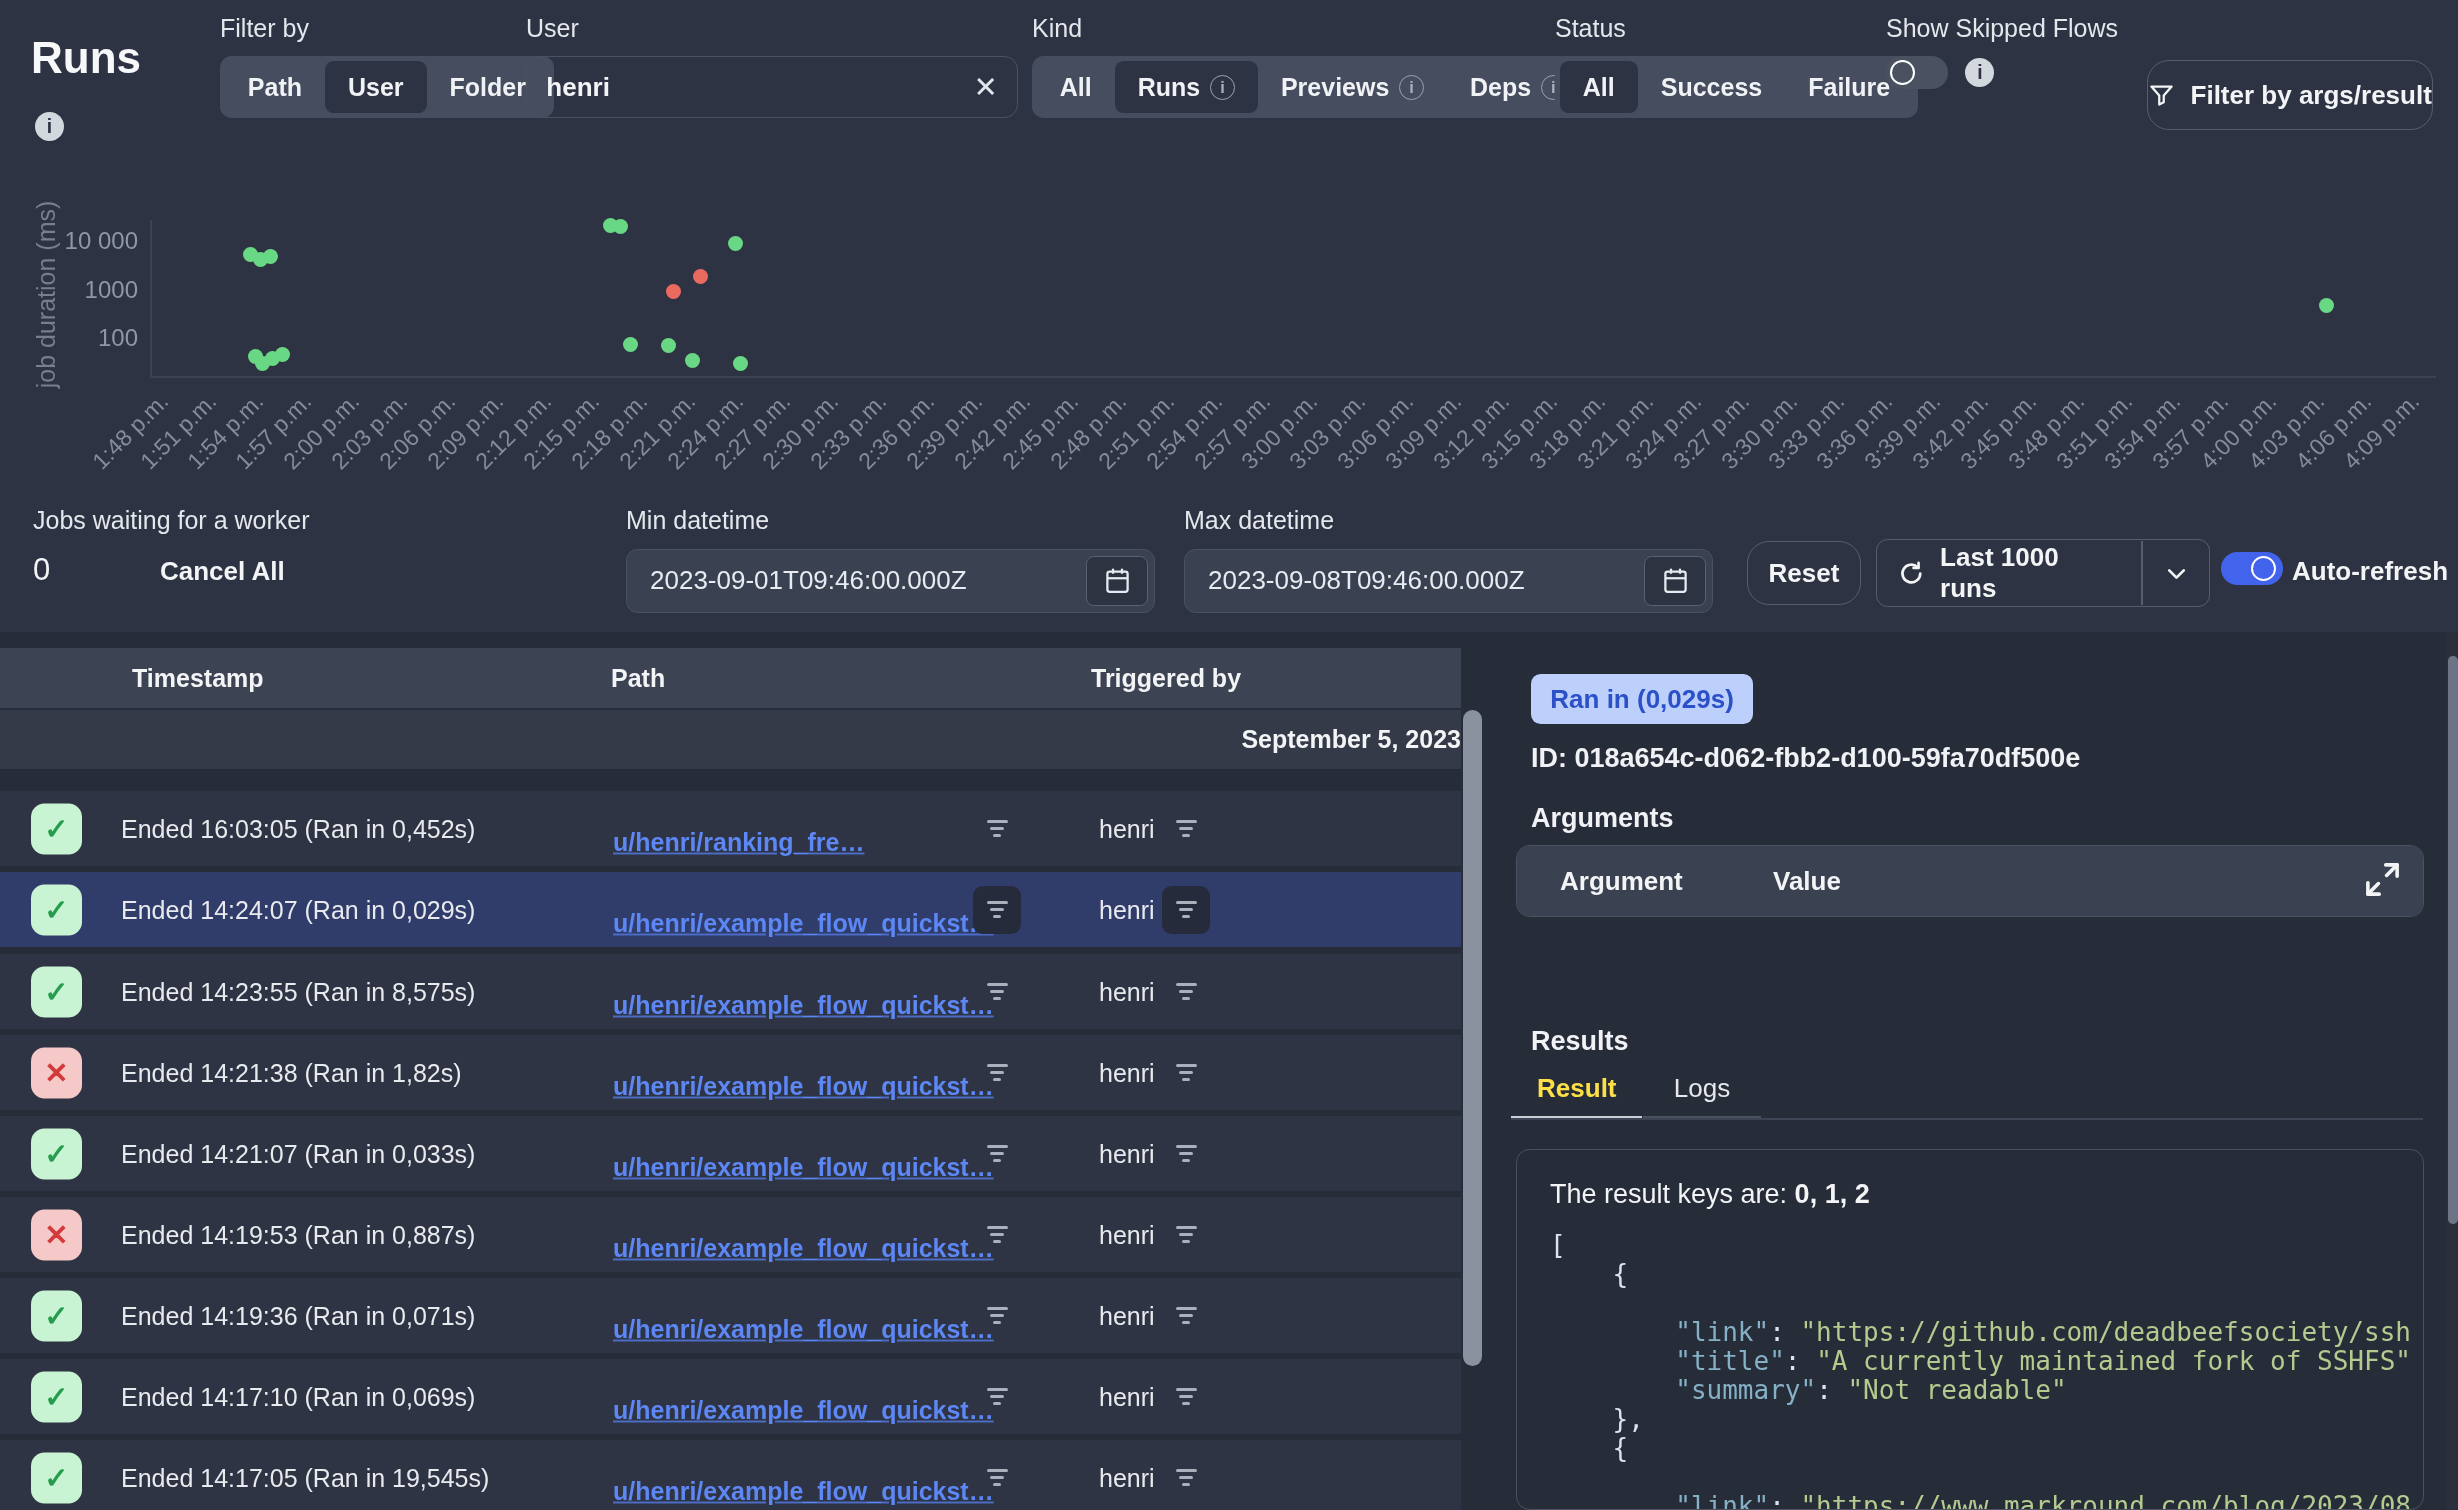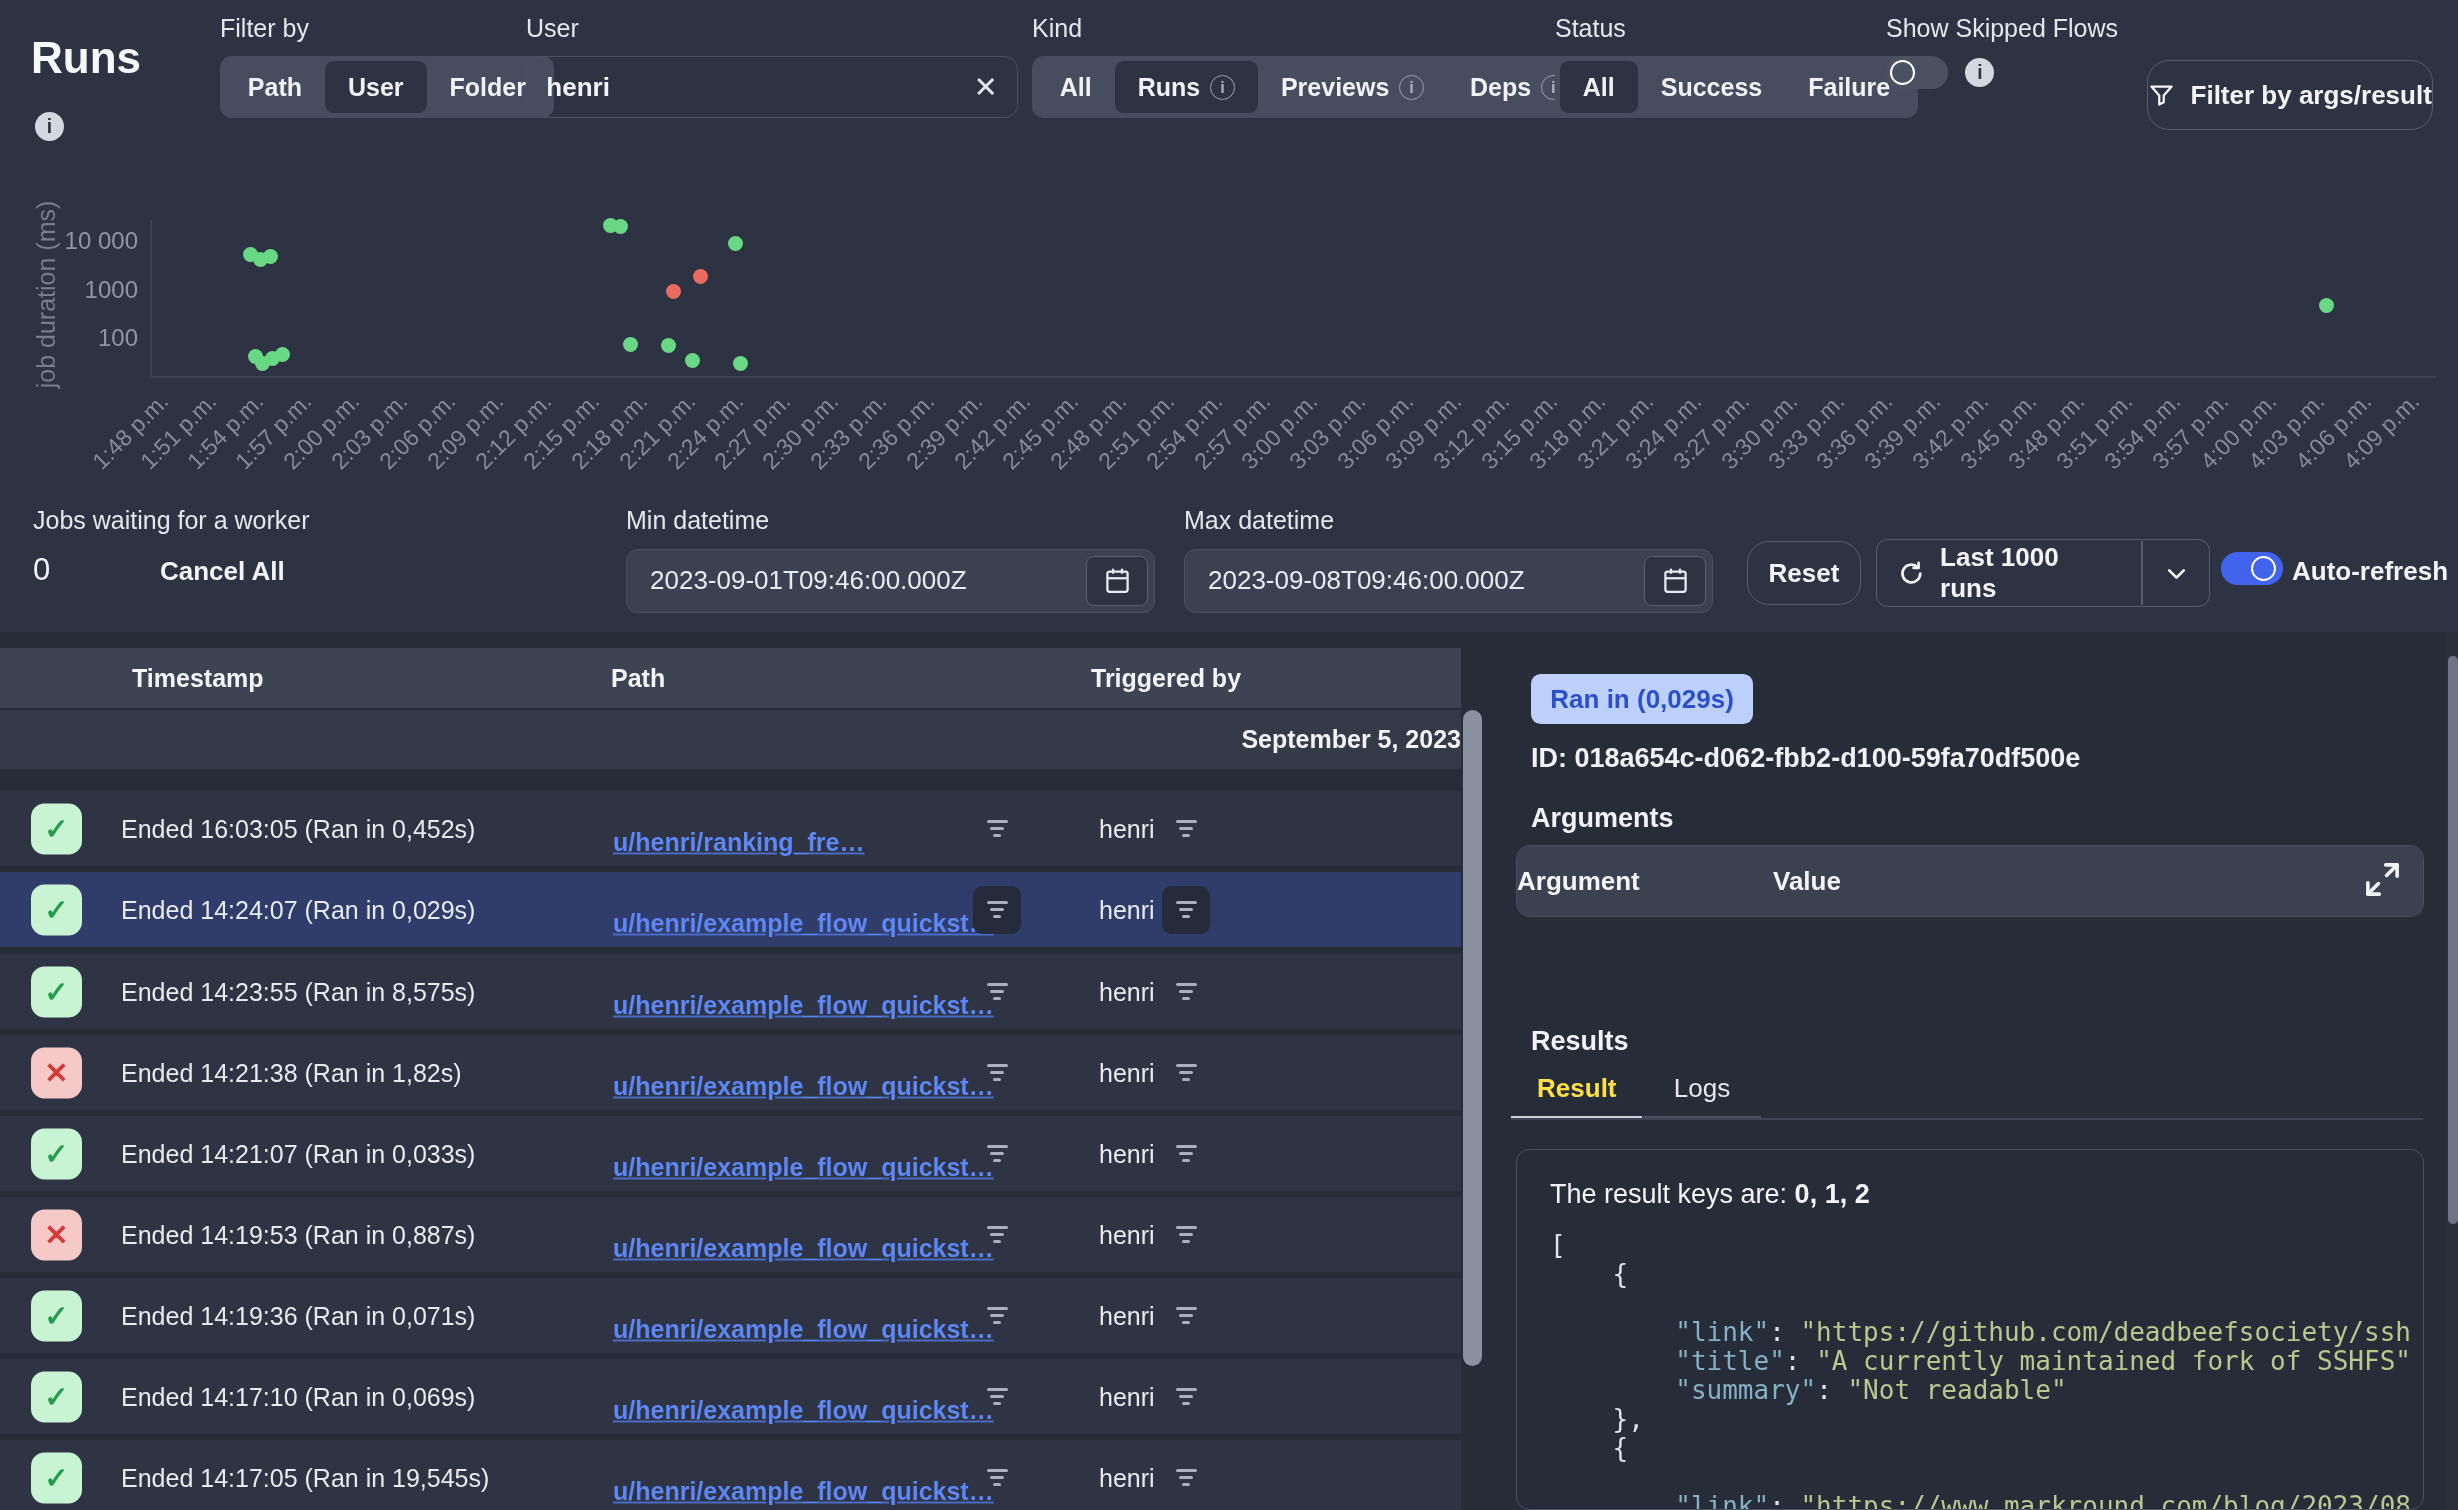--- a/index.html
+++ b/index.html
@@ -88,21 +88,21 @@
   .page-scroll .thumb { position:absolute; left:1px; top:24px; width:9.7px; height:568px; background:#6e7486; border-radius:4.8px; }
 
   
   .detail { position:absolute; left:1492px; top:0; width:955px; height:878px; }
   .badge { position:absolute; left:39px; top:42px; background:#bcd0fb; color:#2b50c8; font-size:26px;
            font-weight:bold; border-radius:9.7px; padding:9.7px 19.3px; }
   .run-id { position:absolute; left:39px; top:111px; font-size:27px; font-weight:bold; color:#f1f2f5; }
   .h-args { position:absolute; left:39px; top:171px; font-size:27px; font-weight:bold; color:#f1f2f5; }
   .args-table { position:absolute; left:24px; top:213px; width:908px; border:1.9px solid #4a5262; border-radius:13.5px; overflow:hidden; }
   .args-head { display:flex; align-items:center; background:#3a4150; height:70px; position:relative; }
-  .args-head .c1, .args-body .c1 { width:256px; }
+  .args-head .c1, .args-body .c1 { width:256px; padding-left:43px; }
   .args-head div { font-size:26px; font-weight:bold; color:#f3f4f6; }
   .expand-btn { position:absolute; right:21px; top:13.5px; cursor:pointer; }
   .args-body { display:flex; align-items:center; height:89px; background:#2b3140; }
   .args-body .c1 { font-size:26px; color:#e8eaee; }
   .res-link { font-size:26px; font-weight:600; color:#5d87f5; cursor:pointer; }
   .h-results { position:absolute; left:39px; top:394px; font-size:27px; font-weight:bold; color:#f1f2f5; }
   .tab { position:absolute; top:433px; height:46px; font-size:26px; color:#e6e8ec; display:flex;
          align-items:center; justify-content:center; cursor:pointer; }
   .tab-result { left:19.3px; width:131px; font-weight:700; color:#fde047; }
   .tab-logs { left:151px; width:118px; }

